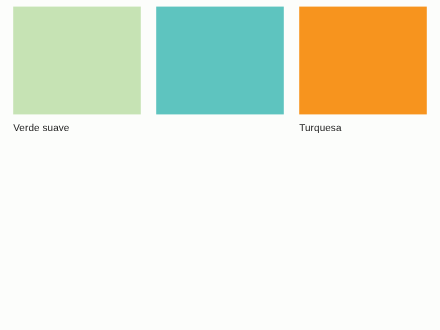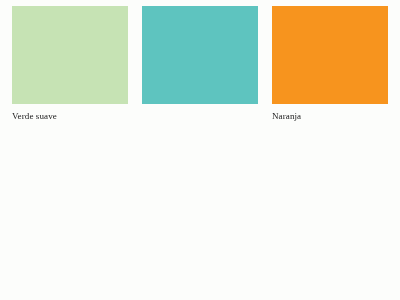--- a/index.html
+++ b/index.html
@@ -36,21 +36,20 @@
     display: block;
   }
   .swatch-label {
     font-size: 9px;
     line-height: 11px;
     color: #1a1a1a;
     padding-top: 7px;
     padding-bottom: 9px;
     letter-spacing: 0.1px;
     white-space: nowrap;
-    font-family: Liberation Serif, serif;
   }
 </style>
 </head>
 <body style="background-color: rgb(252, 253, 251);">
 
 <div id="palette-grid">
 
   <div class="swatch-cell">
     <span class="swatch-chip" style="background-color: rgb(198, 227, 180);"></span>
     <span class="swatch-label" style="color: rgb(26, 26, 26);">Verde suave</span>
@@ -58,16 +57,16 @@
 
   <div class="swatch-cell">
     <span class="swatch-chip" style="background-color: rgb(94, 196, 191);"></span>
   </div>
 
 
 
 
   <div class="swatch-cell">
     <span class="swatch-chip" style="background-color: rgb(247, 148, 30);"></span>
-    <span class="swatch-label" style="color: rgb(26, 26, 26);">Naranja</span>
+    <span class="swatch-label" style="color: rgb(26, 26, 26);">Turquesa</span>
   </div>
 
 </div>
 
 </body></html>

